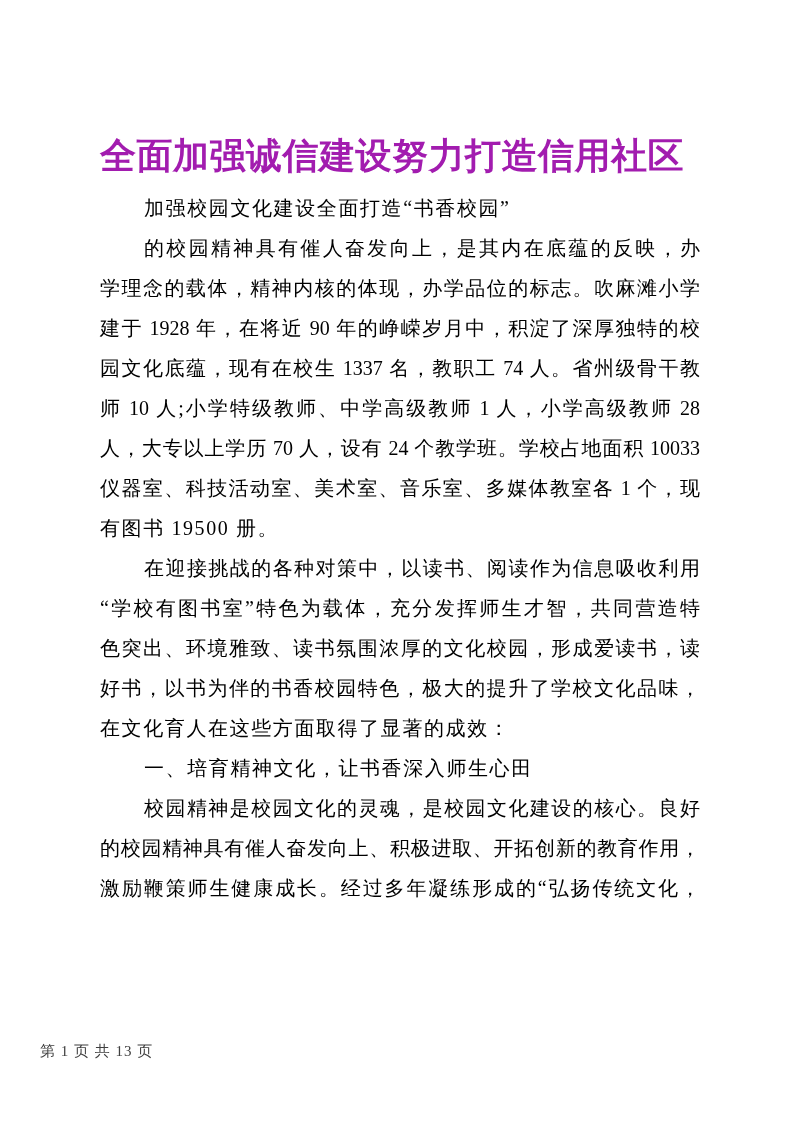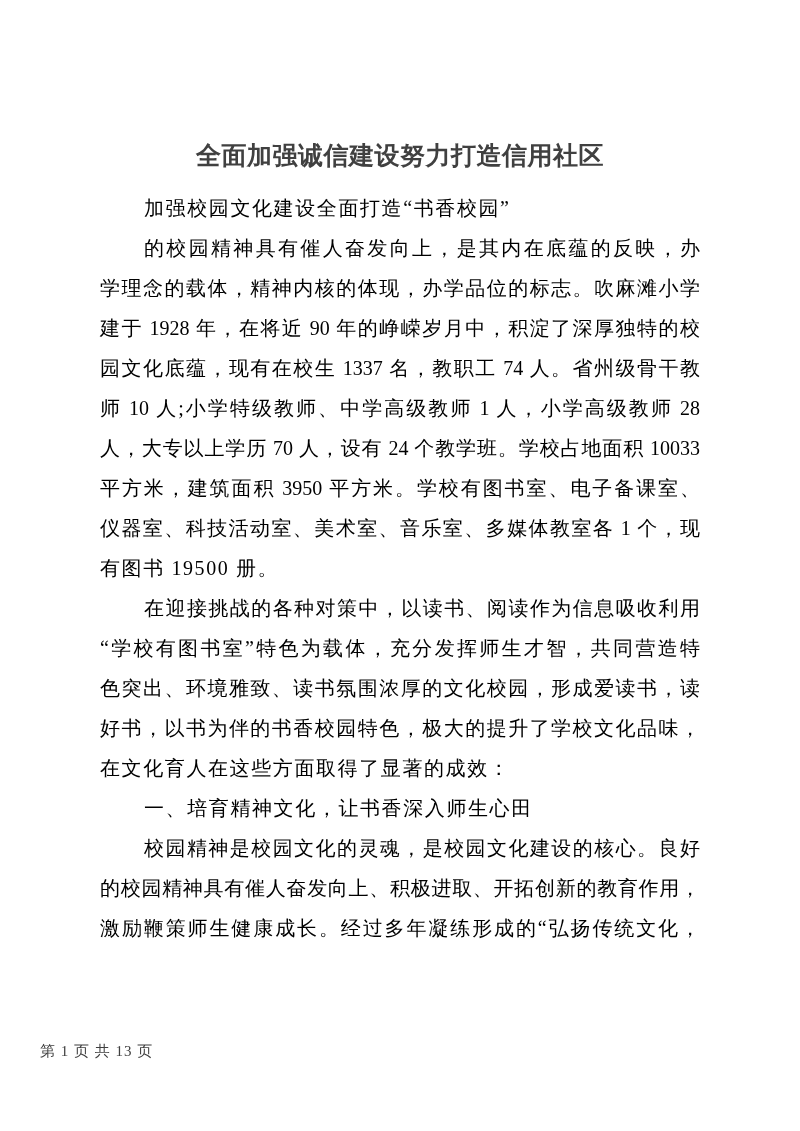--- a/index.html
+++ b/index.html
@@ -17,24 +17,24 @@
   }
   .content {
     position: absolute;
     left: 100px;
     top: 135px;
     width: 600px;
   }
   .doc-title {
     height: 53px;
     line-height: 42px;
-    font-size: 25px;
+    font-size: 36px;
     font-weight: 700;
-    text-align: center;
-    color: #404040;
+    text-align: left;
+    color: #a21caf;
     letter-spacing: 0.5px;
     white-space: nowrap;
   }
   .line {
     height: 40px;
     line-height: 40px;
     font-size: 20px;
     color: #000000;
     letter-spacing: 1.6px;
   }
@@ -66,21 +66,20 @@
   <div class="content">
     <div class="doc-title">全面加强诚信建设努力打造信用社区</div>
     <div>
         <div class="line ind">加强校园文化建设全面打造“书香校园”</div>
         <div class="line j ind">的校园精神具有催人奋发向上，是其内在底蕴的反映，办</div>
         <div class="line j">学理念的载体，精神内核的体现，办学品位的标志。吹麻滩小学</div>
         <div class="line j">建于 1928 年，在将近 90 年的峥嵘岁月中，积淀了深厚独特的校</div>
         <div class="line j">园文化底蕴，现有在校生 1337 名，教职工 74 人。省州级骨干教</div>
         <div class="line j">师 10 人;小学特级教师、中学高级教师 1 人，小学高级教师 28</div>
         <div class="line j">人，大专以上学历 70 人，设有 24 个教学班。学校占地面积 10033</div>
-        <div class="line j">平方米，建筑面积 3950 平方米。学校有图书室、电子备课室、</div>
         <div class="line j">仪器室、科技活动室、美术室、音乐室、多媒体教室各 1 个，现</div>
         <div class="line">有图书 19500 册。</div>
         <div class="line j ind">在迎接挑战的各种对策中，以读书、阅读作为信息吸收利用</div>
         <div class="line j">“学校有图书室”特色为载体，充分发挥师生才智，共同营造特</div>
         <div class="line j">色突出、环境雅致、读书氛围浓厚的文化校园，形成爱读书，读</div>
         <div class="line j">好书，以书为伴的书香校园特色，极大的提升了学校文化品味，</div>
         <div class="line">在文化育人在这些方面取得了显著的成效：</div>
         <div class="line ind">一、培育精神文化，让书香深入师生心田</div>
         <div class="line j ind">校园精神是校园文化的灵魂，是校园文化建设的核心。良好</div>
         <div class="line j">的校园精神具有催人奋发向上、积极进取、开拓创新的教育作用，</div>

